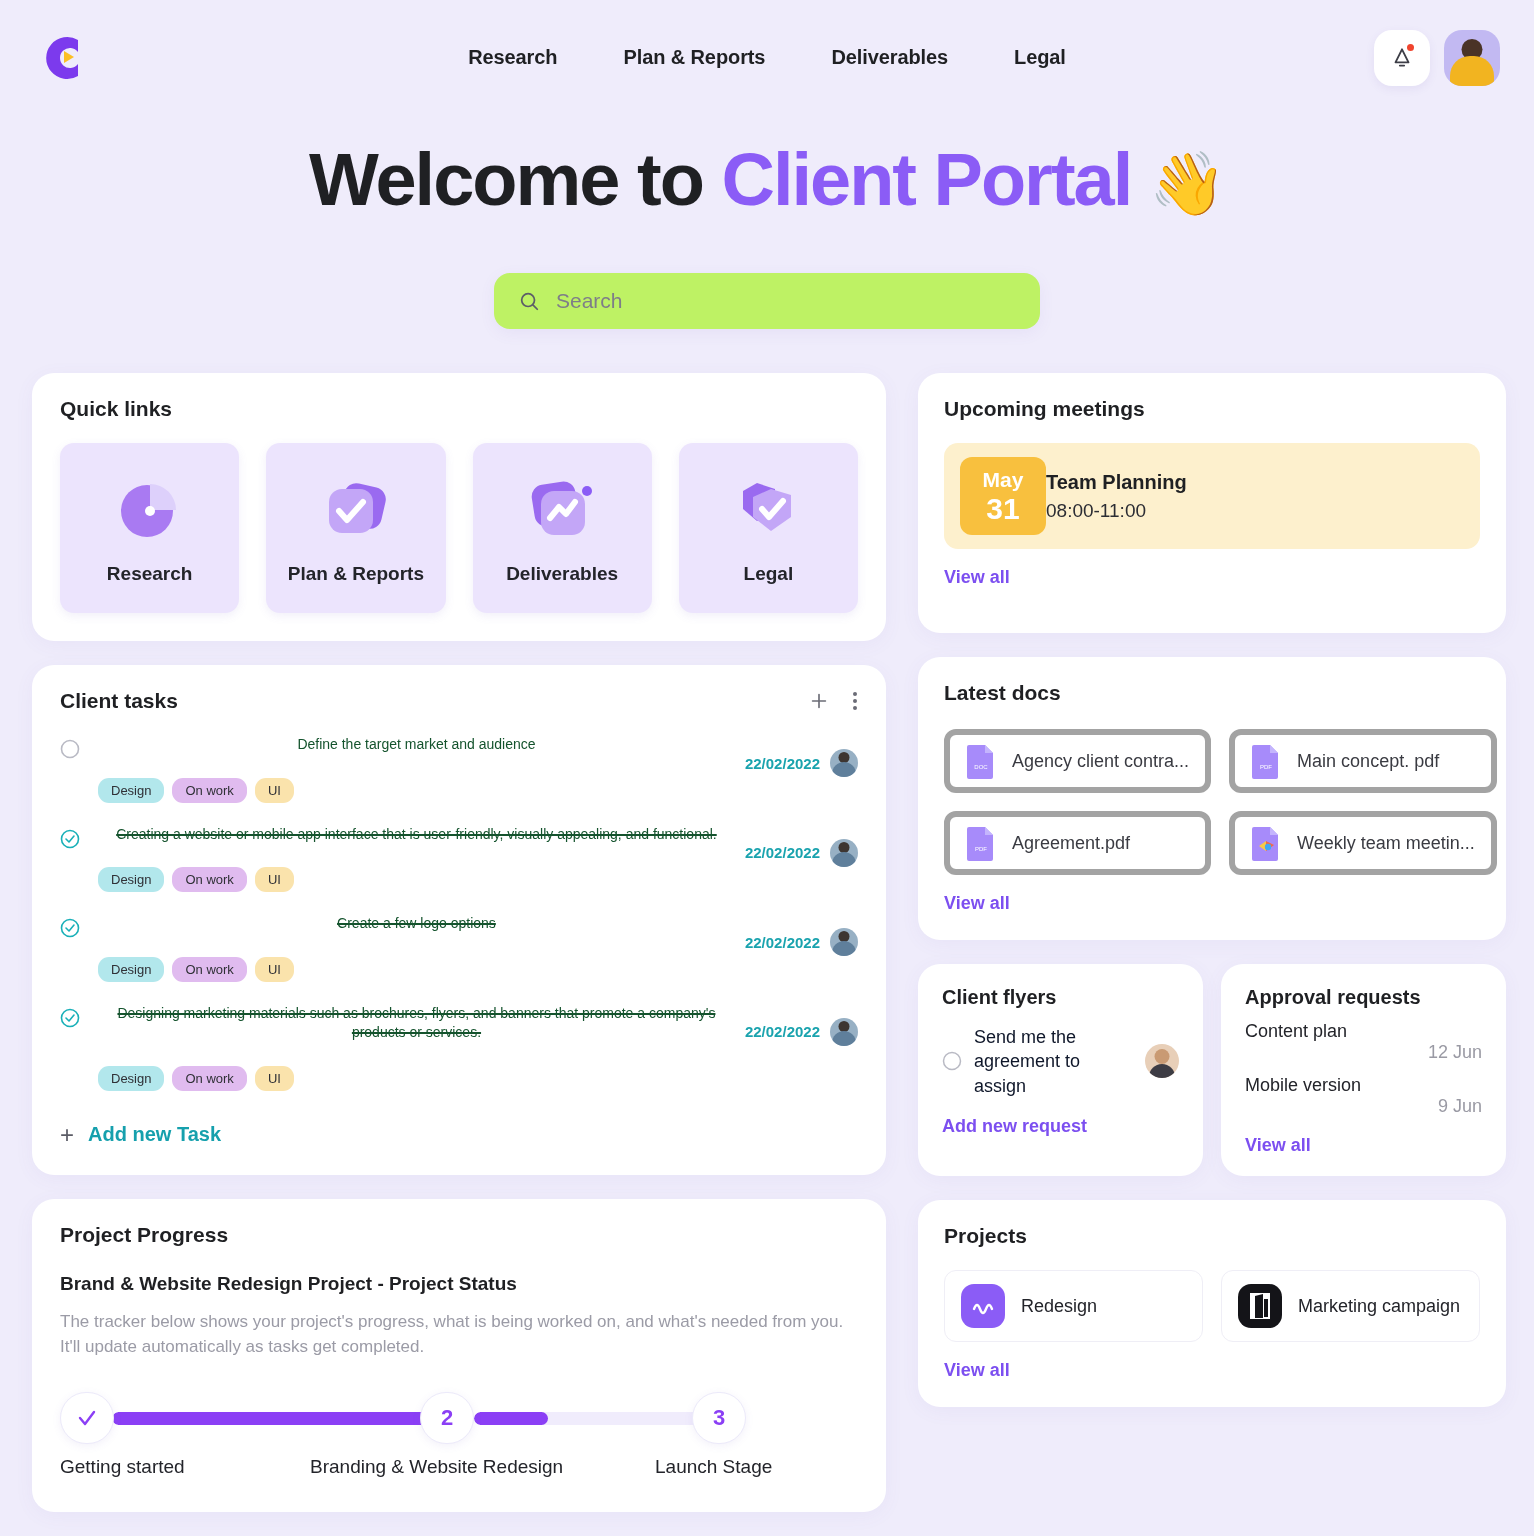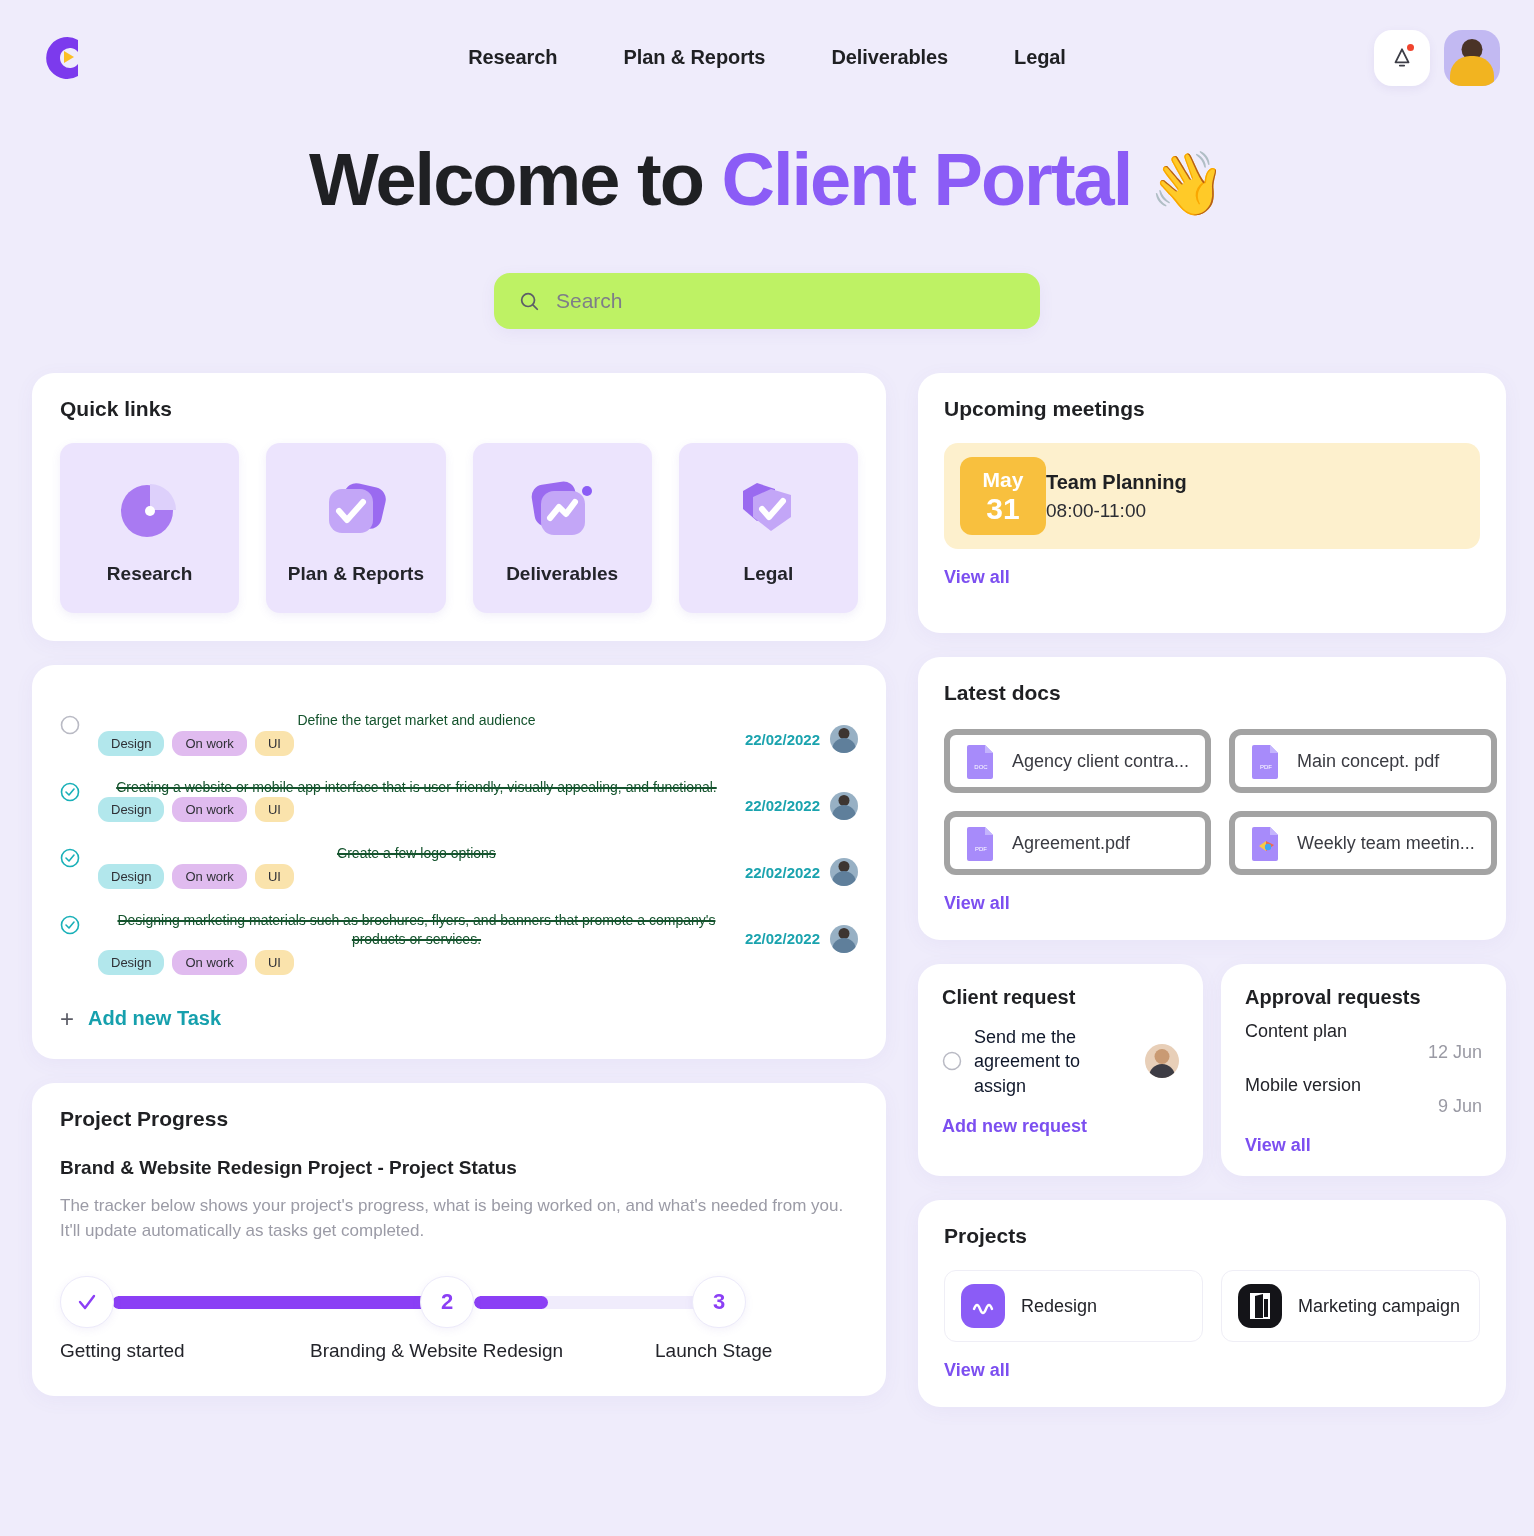--- a/index.html
+++ b/index.html
@@ -118,21 +118,21 @@
   .tasks { padding: 24px 28px 26px; margin-top: 24px; }
   .tasks-head { display: flex; align-items: center; }
   .tasks-actions { margin-left: auto; display: flex; gap: 22px; align-items: center; }
   .task {
     display: flex; align-items: flex-start; padding-top: 22px;
   }
   .tcheck { width: 20px; height: 20px; flex: 0 0 auto; margin-top: 4px; }
   .tbody { flex: 1; padding-left: 18px; padding-right: 10px; }
   .ttext { font-size: 14px; line-height: 1.4; color: #14532d; text-align: center; }
   .task.done .ttext { text-decoration: line-through; text-decoration-thickness: 1.5px; }
-  .tags { display: flex; gap: 8px; margin-top: 0; }
+  .tags { display: flex; gap: 8px; margin-top: 23px; }
   .tag { font-size: 13px; padding: 5px 13px; border-radius: 11px; color: #2f3036; }
   .tag.design { background: #b2e7ec; }
   .tag.onwork { background: #e0bbef; }
   .tag.ui { background: #fae3ac; }
   .tmeta { display: flex; align-items: center; gap: 10px; margin-top: 14px; flex: 0 0 auto; }
   .tdate { font-size: 15px; font-weight: bold; color: #1aa3ae; }
   .tav { width: 28px; height: 28px; border-radius: 50%; background: #97b0c4;
          overflow: hidden; position: relative; flex: 0 0 auto; }
   .tav::after { content:""; position:absolute; left:50%; transform:translateX(-50%);
          bottom:0; width:24px; height:15px; border-radius:12px 12px 0 0; background:#5f7f9b; }
@@ -297,20 +297,33 @@
                 <path d="M42 18 L62 24 L62 46 L42 60 L24 46 L24 26 Z" fill="#c3a6f7"></path>
                 <path d="M33 38 l7 8 l14 -16" stroke="#fff" stroke-width="6" fill="none" stroke-linecap="round" stroke-linejoin="round"></path>
               </svg>
             </div>
             <div class="lbl">Legal</div>
           </div>
         </div>
       </div>
 
       <div class="card tasks">
+        <div class="tasks-head">
+          <div class="card-title">Client tasks</div>
+          <div class="tasks-actions">
+            <svg width="22" height="22" viewBox="0 0 24 24" stroke="#6b6c76" stroke-width="1.8">
+              <path d="M12 5 v14 M5 12 h14" stroke-linecap="round"></path>
+            </svg>
+            <svg width="6" height="22" viewBox="0 0 6 22" fill="#6b6c76">
+              <circle cx="3" cy="4" r="2"></circle>
+                <circle cx="3" cy="11" r="2"></circle>
+                <circle cx="3" cy="18" r="2"></circle>
+            </svg>
+          </div>
+        </div>
 
         <div class="task">
           <svg class="tcheck" viewBox="0 0 20 20" fill="none" stroke="#b9bac4" stroke-width="1.6">
               <circle cx="10" cy="10" r="8.5"></circle>
             </svg>
           <div class="tbody">
             <div class="ttext">Define the target market and audience</div>
             <div class="tags">
               <span class="tag design">Design</span>
               <span class="tag onwork">On work</span>
@@ -476,21 +489,21 @@
               </svg>
             </span>
             <span class="nm">Weekly team meetin...</span>
           </div>
         </div>
         <a class="viewall" href="#">View all</a>
       </div>
 
       <div class="smallrow">
         <div class="card sc">
-          <div class="card-title">Client request</div>
+          <div class="card-title">Client flyers</div>
           <div class="creq-row">
             <svg width="20" height="20" viewBox="0 0 20 20" fill="none" stroke="#b9bac4" stroke-width="1.5">
                 <circle cx="10" cy="10" r="8.5"></circle>
               </svg>
             <span class="creq-txt">Send me the agreement to assign</span>
             <span class="creq-av"></span>
           </div>
           <a class="viewall" href="#">Add new request</a>
         </div>
 

